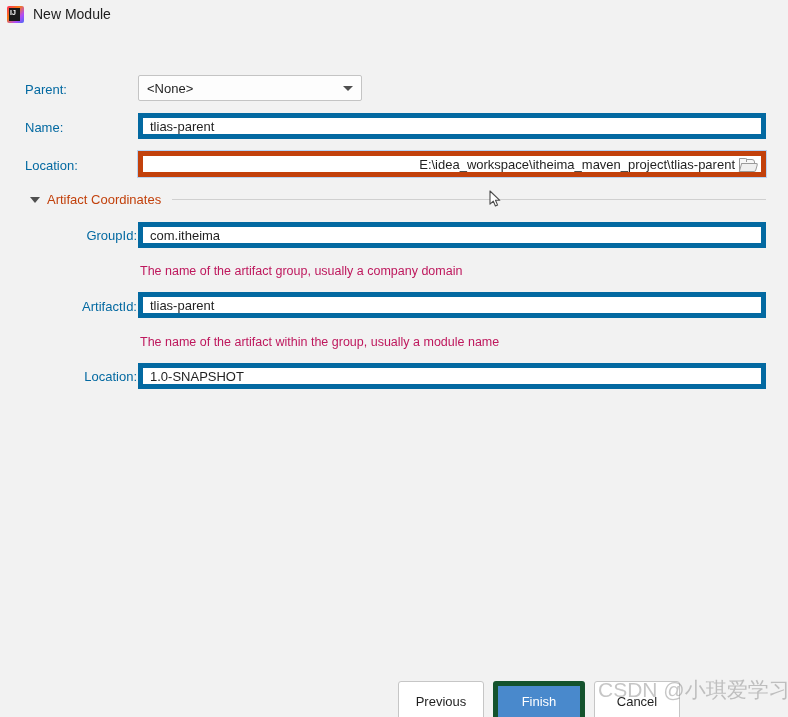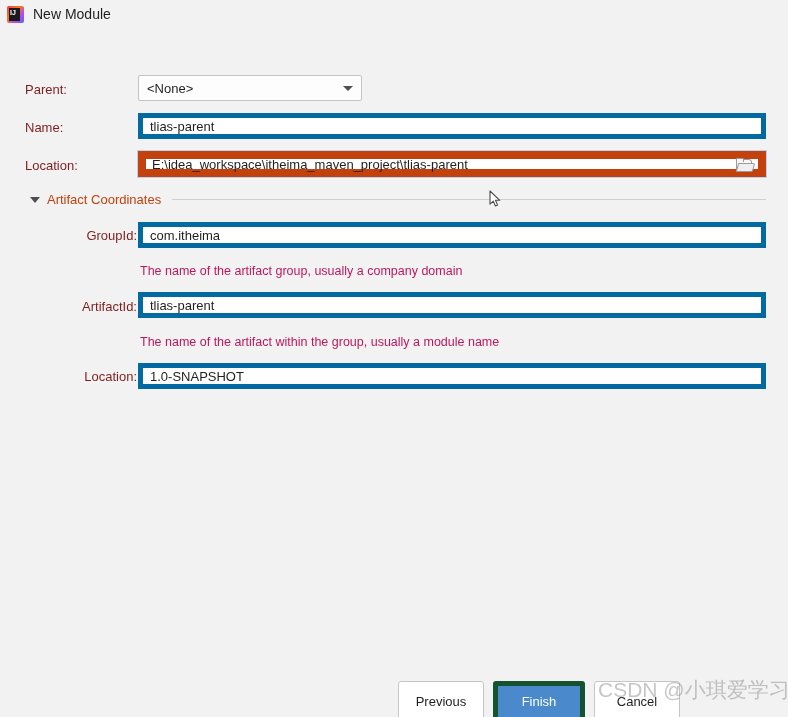--- a/index.html
+++ b/index.html
@@ -58,21 +58,21 @@
     font-size: 14px;
     color: #1f1f1f;
   }
 
   
   .form {
     position: relative;
   }
   .lbl {
     font-size: 13px;
-    color: #7f1d1d;
+    color: #0369a1;
     white-space: nowrap;
   }
   .lbl-outer {
     position: absolute;
     left: 25px;
   }
   .lbl-inner {
     position: absolute;
     width: 115px;
     text-align: right;
@@ -87,23 +87,24 @@
     box-sizing: border-box;
     background: #ffffff;
     border: 5px solid #0369a1;
     display: flex;
     align-items: center;
     padding: 0 7px;
     font-size: 13px;
     color: #1f1f1f;
   }
   .field.focused {
-    border: 8px solid #c2410c;
+    border: 5px solid #c2410c;
     outline: 1px solid #b9d3f2;
     padding: 0 6px;
+    text-align: right;
   }
   .field .val {
     flex: 1 1 auto;
     white-space: nowrap;
     overflow: hidden;
   }
 
   
   .combo {
     width: 224px;

